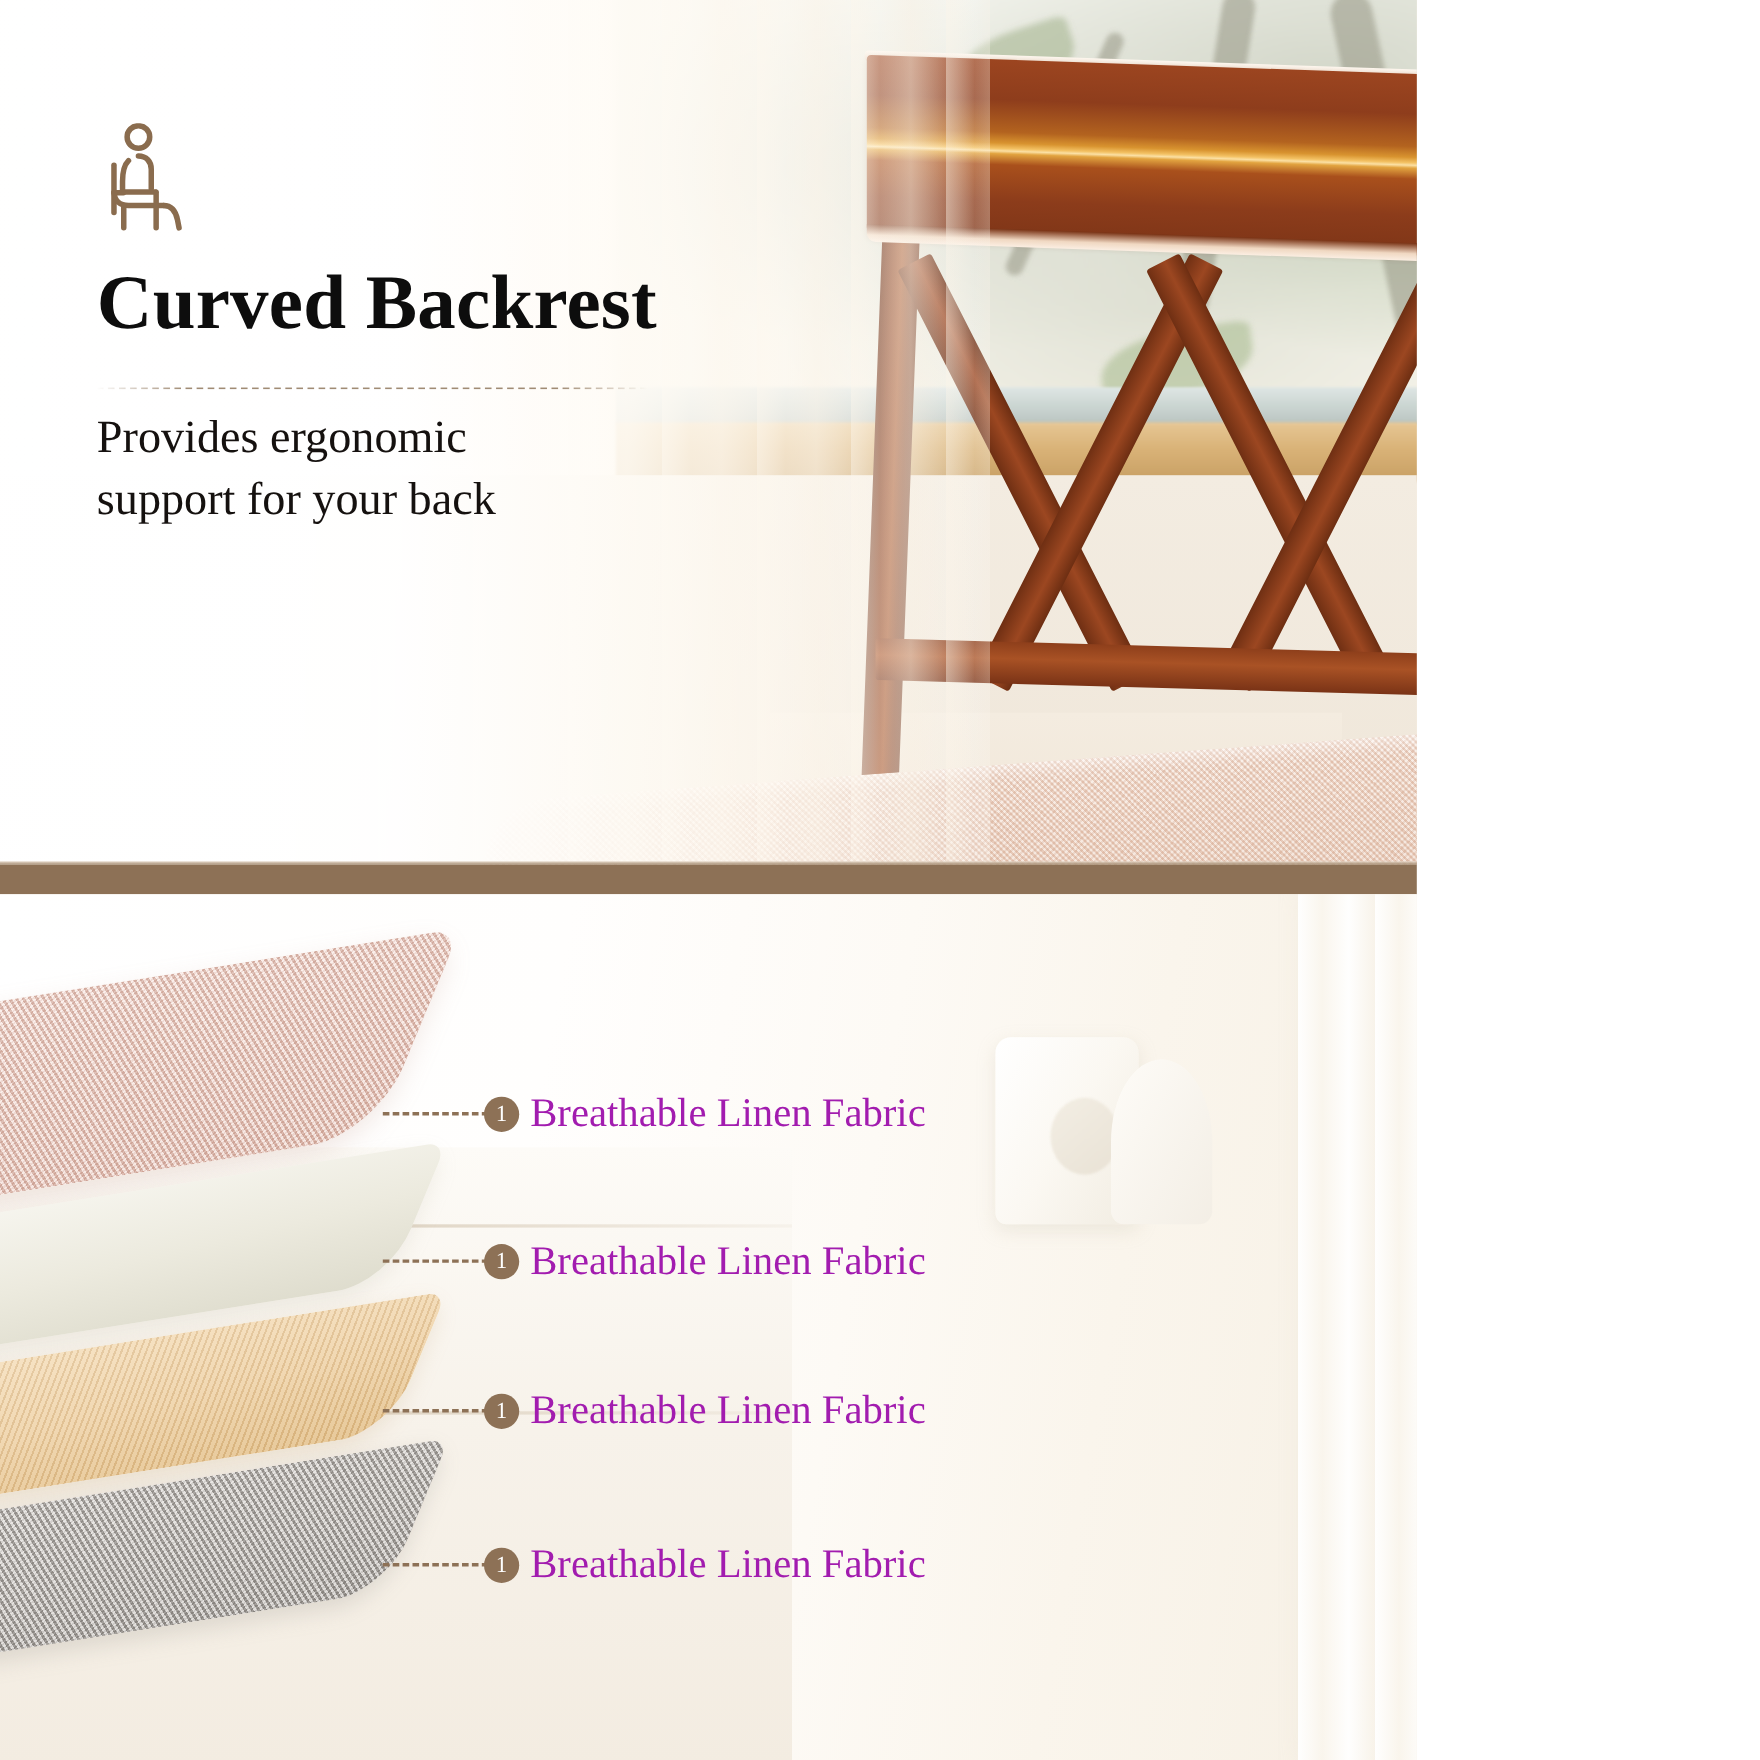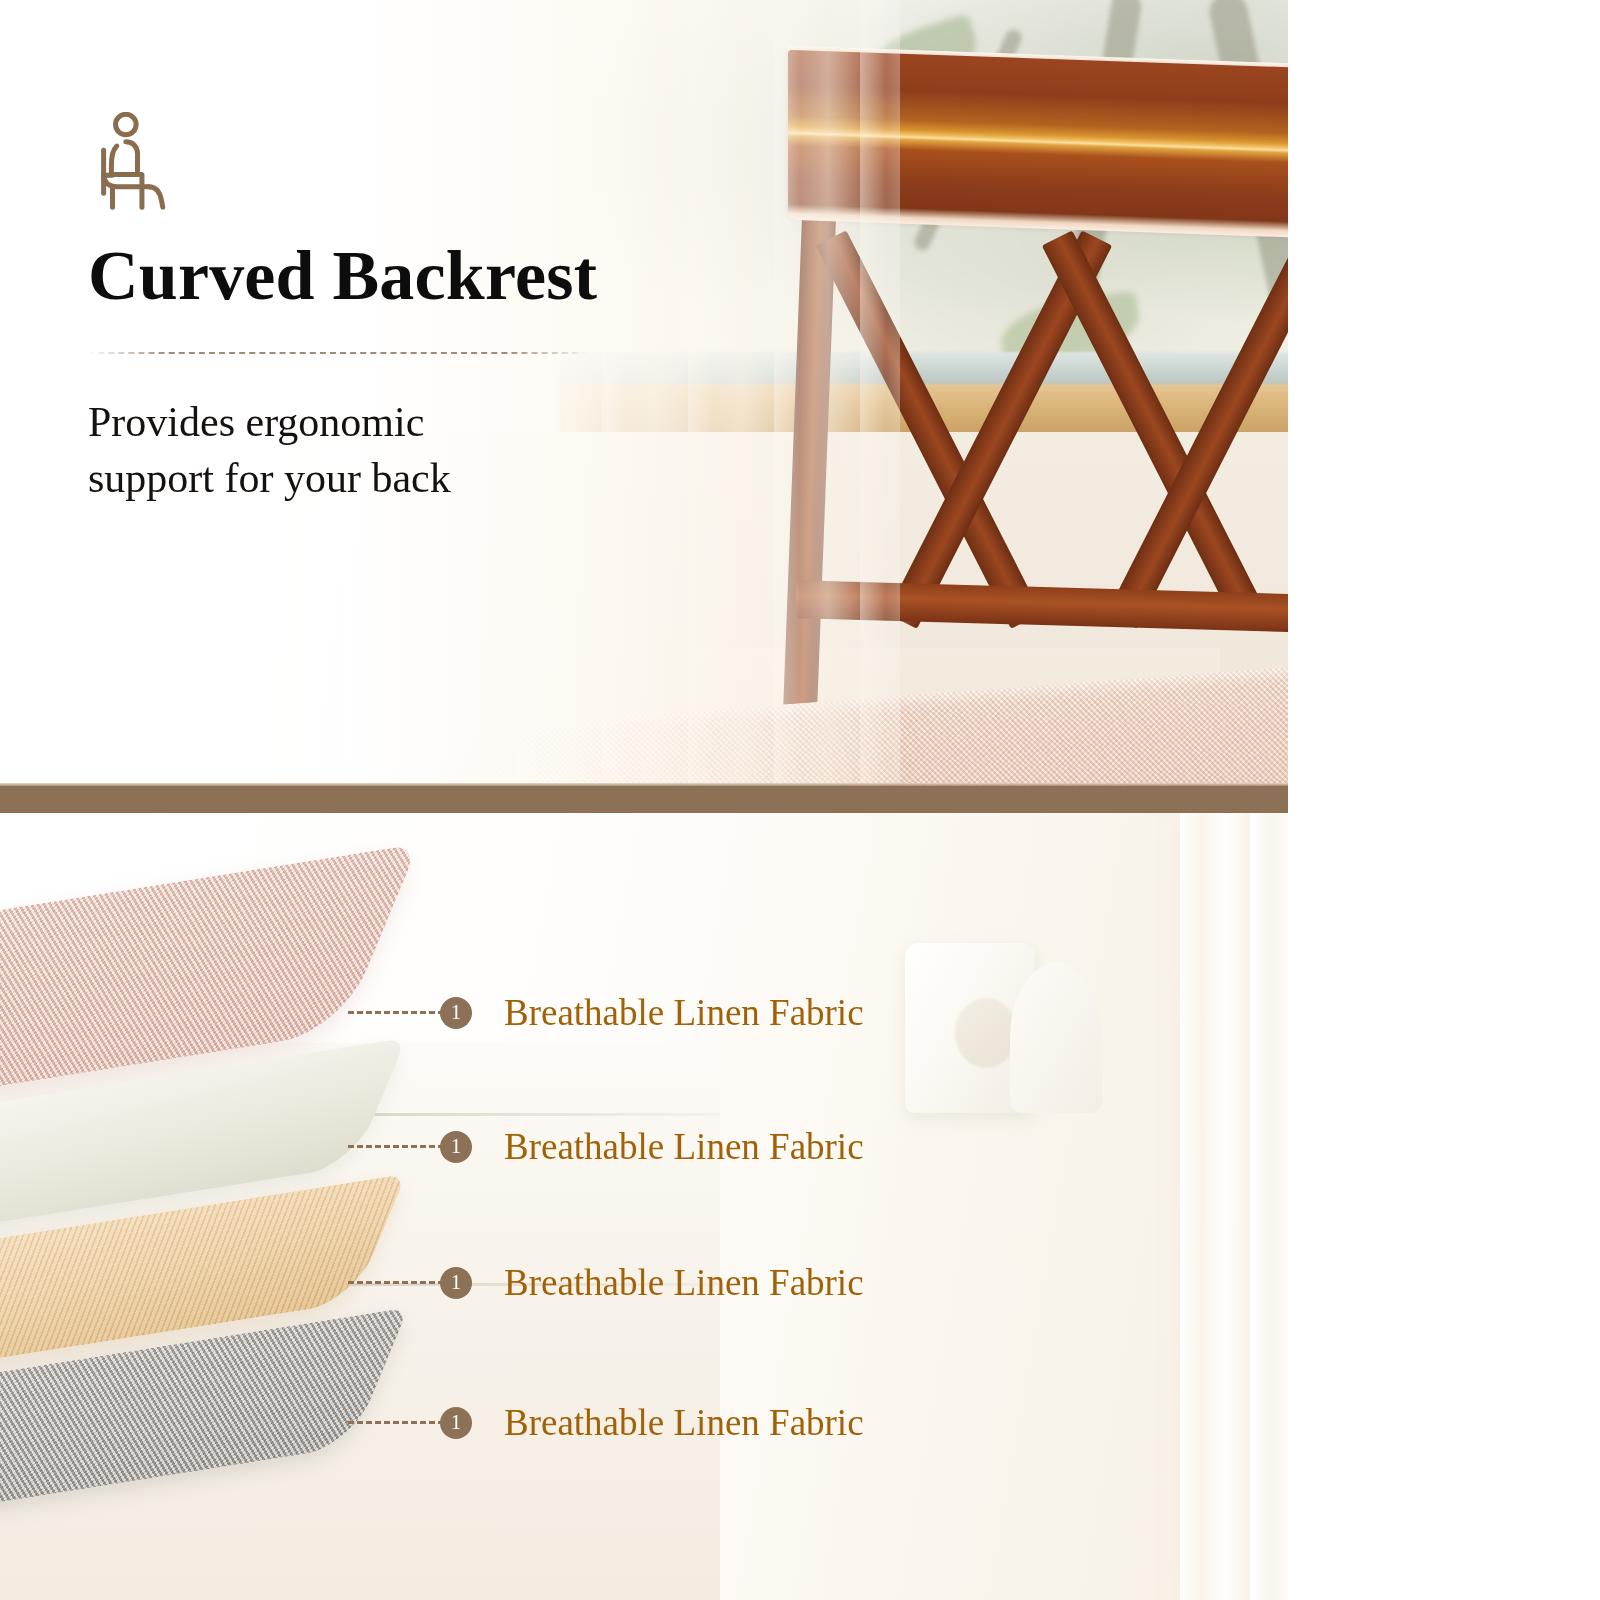--- a/index.html
+++ b/index.html
@@ -267,40 +267,40 @@
     border-top:3px dashed #8d7156;
   }
   .badge {
     width:32px; height:32px; border-radius:50%;
     background:#8d7156; color:#fff;
     display:flex; align-items:center; justify-content:center;
     font-family:"Liberation Serif", serif; font-size:21px; line-height:1;
     margin-left:-4px; flex:none;
   }
   .leader-label {
-    margin-left:32px; font-size:37px; color:#a16207;
+    margin-left:10px; font-size:37px; color:#a21caf;
     font-family:"Liberation Serif", serif; white-space:nowrap;
   }
 
   
   .txtblock { position:absolute; }
   .icon-wrap { width:84px; height:100px; }
   .feat-title {
     font-family:"Liberation Serif", serif; font-weight:bold;
     font-size:70px; color:#0d0d0d; letter-spacing:.2px; white-space:nowrap;
     margin-top:24px;
   }
   .hair {
     width:500px; height:0; margin-top:36px;
     border-top:2px dashed #a08b74;
     -webkit-mask-image:linear-gradient(90deg,rgba(0,0,0,0) 0%,#000 16%,#000 84%,rgba(0,0,0,0) 100%);
             mask-image:linear-gradient(90deg,rgba(0,0,0,0) 0%,#000 16%,#000 84%,rgba(0,0,0,0) 100%);
   }
   .feat-sub {
-    margin-top:40px; font-family:"Liberation Serif", serif;
+    margin-top:16px; font-family:"Liberation Serif", serif;
     font-size:42px; line-height:1.34; color:#15110f; white-space:pre-line;
   }
   .tb-top   { left:88px; top:112px; }
   .tb-bot   { left:1018px; top:950px; }
   .tb-bot .hair { width:460px; }
 </style>
 </head>
 <body>
 
 <div class="page">

